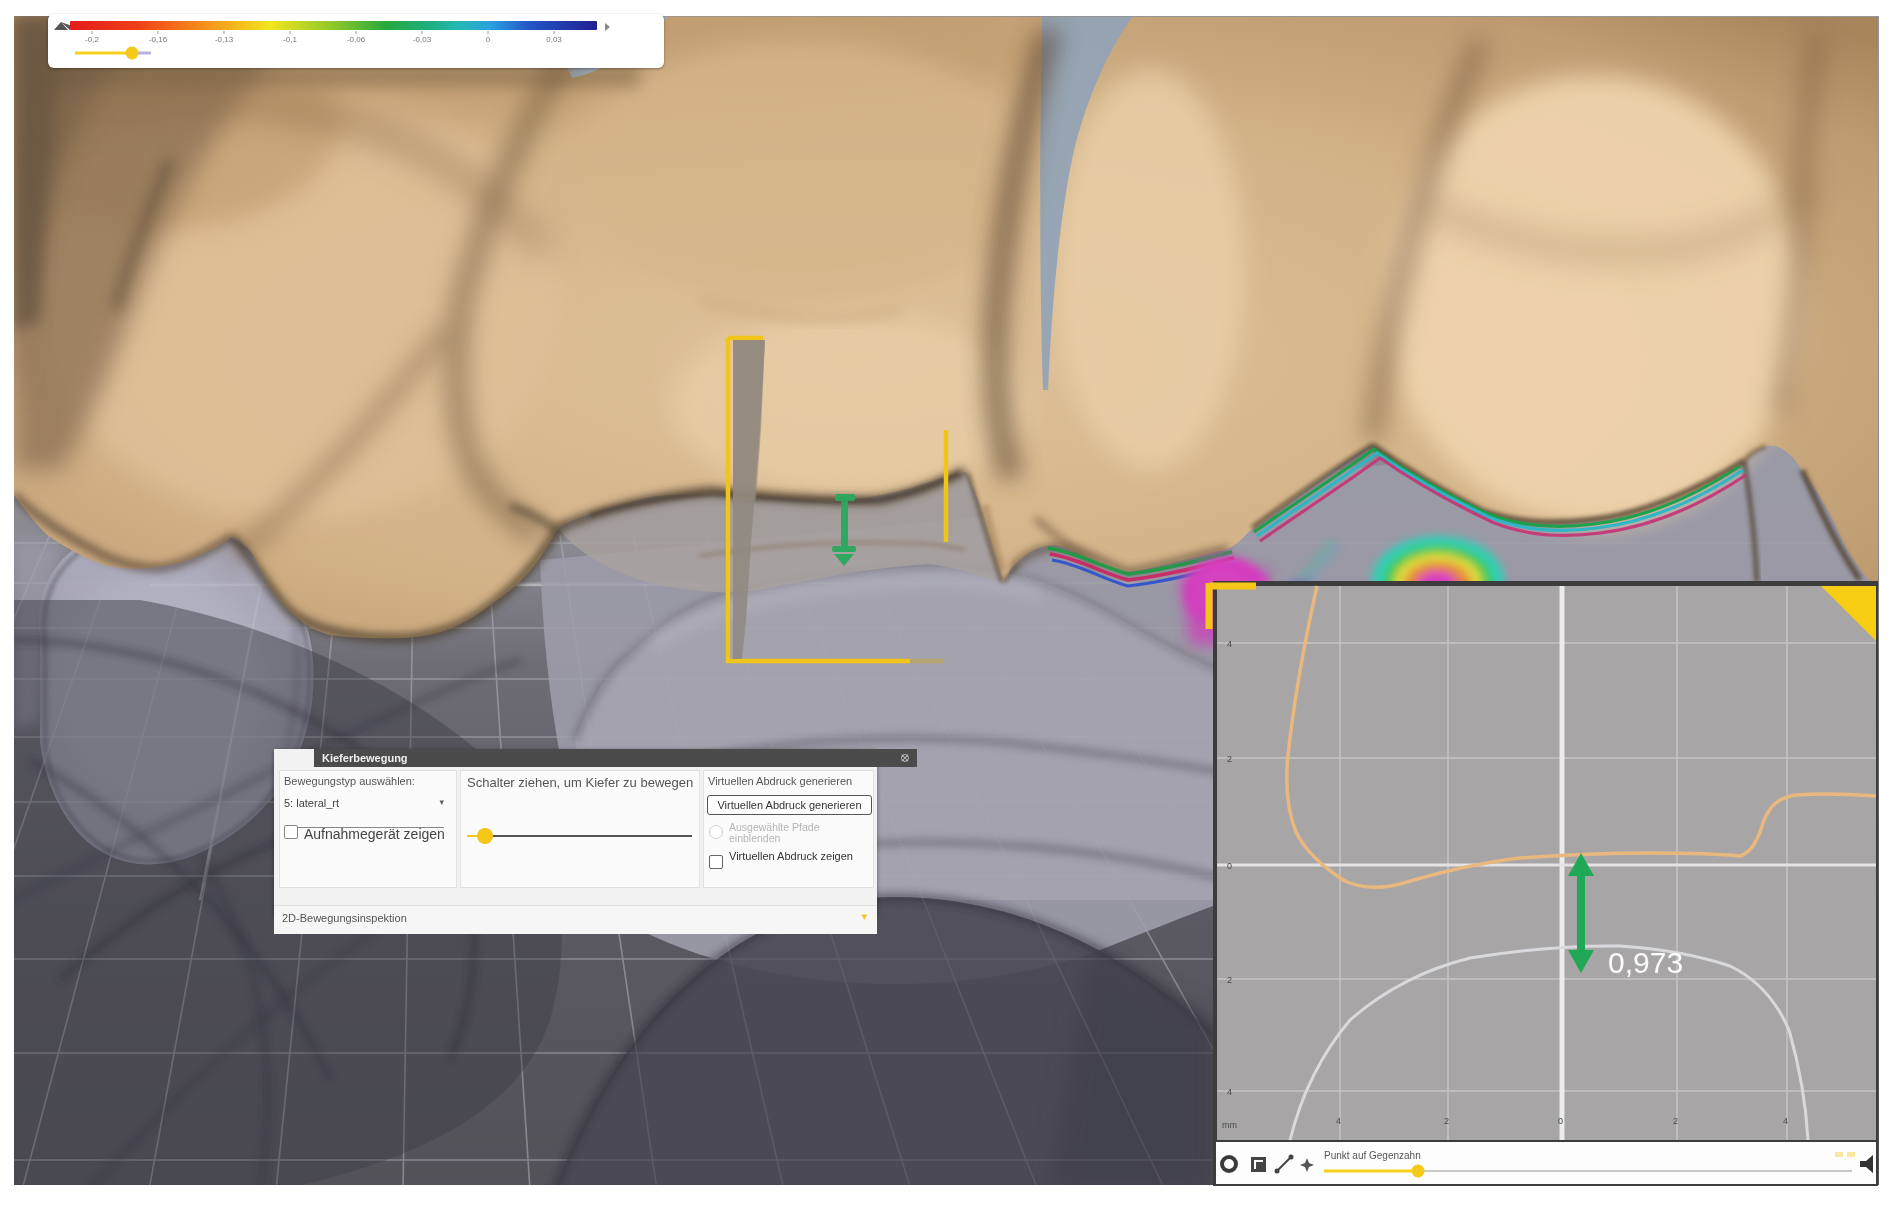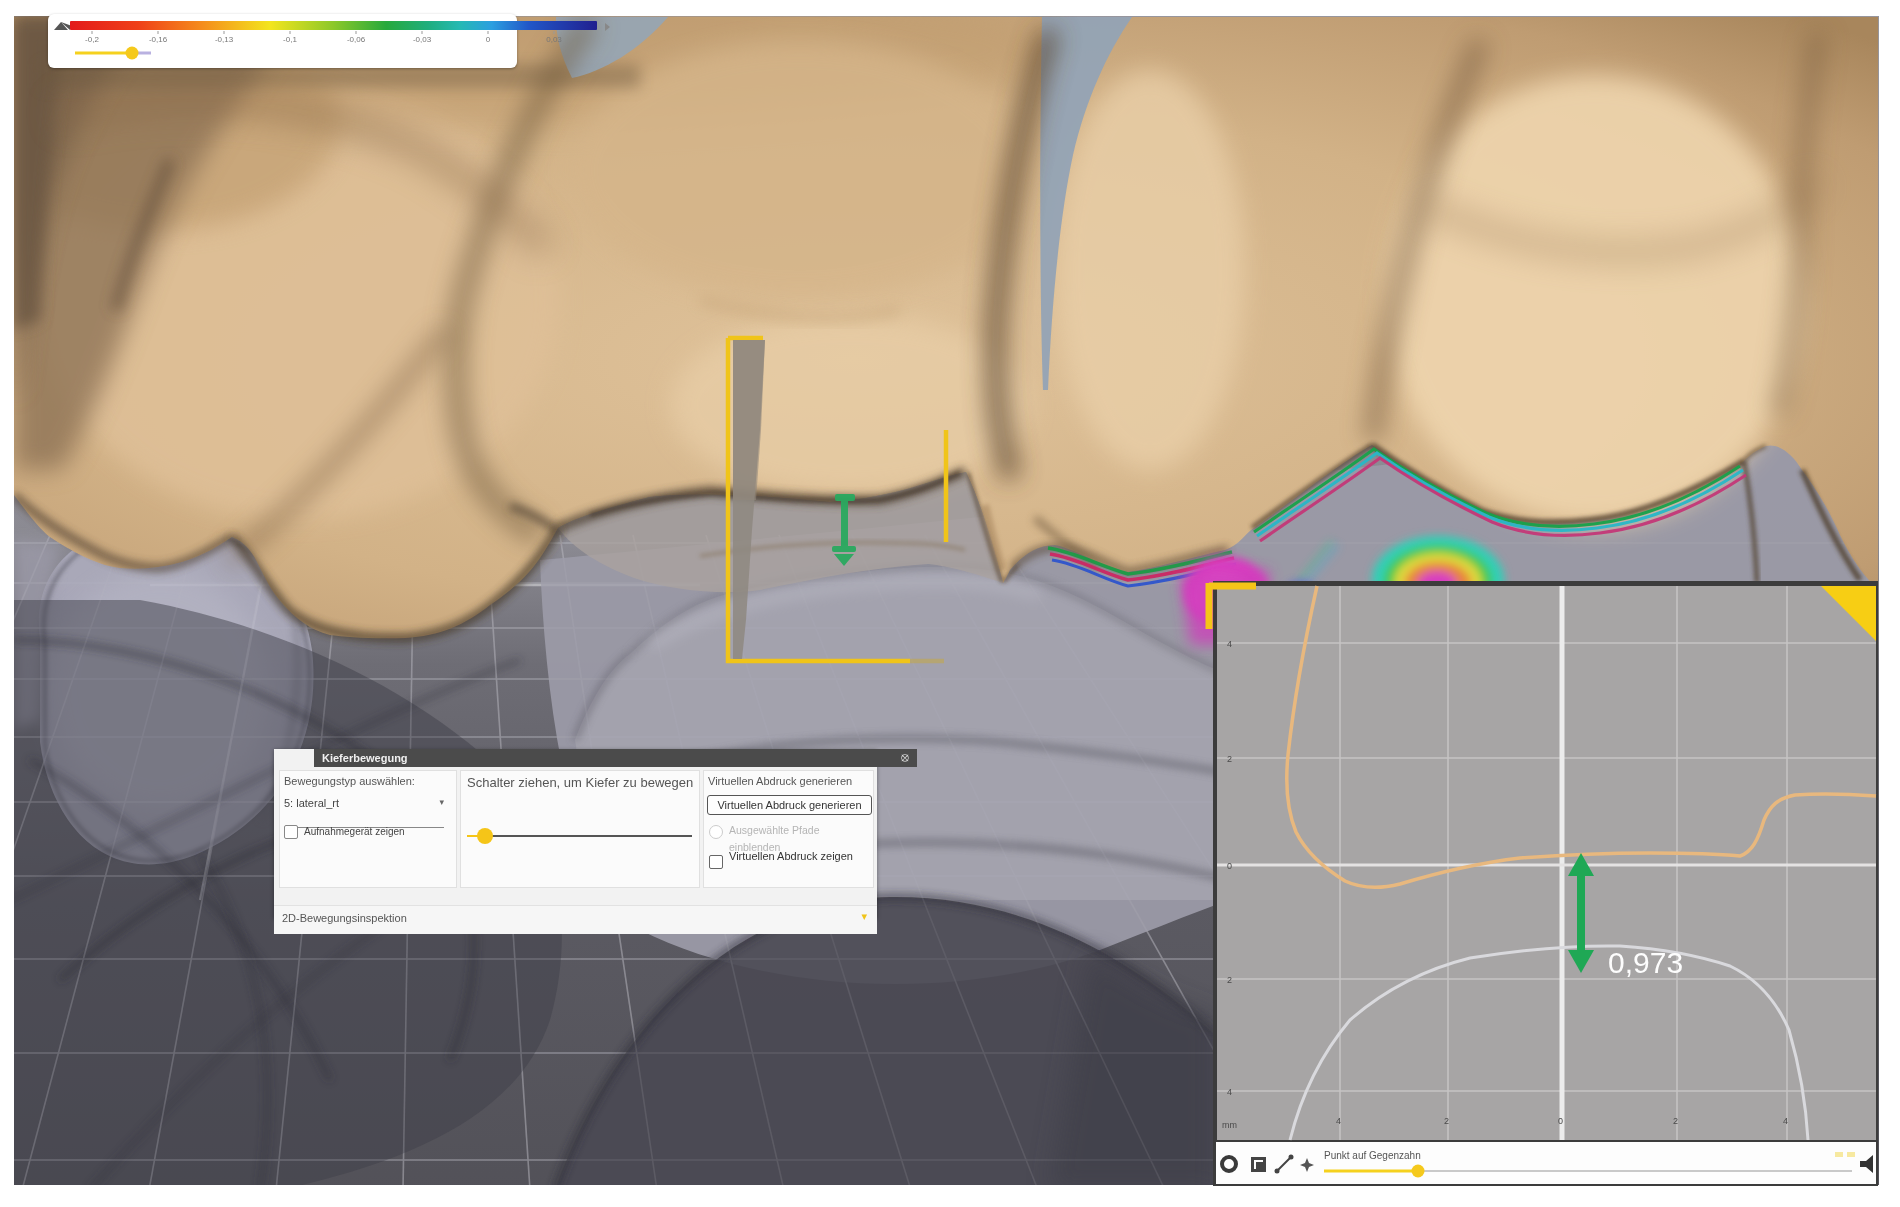--- a/index.html
+++ b/index.html
@@ -217,21 +217,21 @@
   <g fill="#2aa95f" stroke="none" opacity="0.95">
     <rect x="835" y="494" width="20" height="7" rx="2"></rect>
     <rect x="841" y="498" width="7" height="50" rx="1"></rect>
     <rect x="832" y="546" width="24" height="6" rx="2"></rect>
     <path d="M834,554 L854,554 L844,566 Z"></path>
   </g>
 </g>
 </svg>
 </div>
 
-<div id="legend" class="panel" style="left:48px;top:14px;width:469px;height:54px;background:#fff;border-radius:6px;box-shadow:0 1px 3px rgba(0,0,0,0.35);">
+<div id="legend" class="panel" style="left:48px;top:14px;width:616px;height:54px;background:#fff;border-radius:6px;box-shadow:0 1px 3px rgba(0,0,0,0.35);">
   <svg width="573" height="54">
     <defs>
       <linearGradient id="rainbow" x1="0" y1="0" x2="1" y2="0">
         <stop offset="0" stop-color="#e31b1b"></stop>
         <stop offset="0.13" stop-color="#ef4018"></stop>
         <stop offset="0.25" stop-color="#f58c1c"></stop>
         <stop offset="0.38" stop-color="#f3e51e"></stop>
         <stop offset="0.5" stop-color="#8cc829"></stop>
         <stop offset="0.6" stop-color="#27a93c"></stop>
         <stop offset="0.68" stop-color="#1fae7e"></stop>
@@ -276,31 +276,31 @@
     <span style="position:absolute;right:8px;top:1px;color:#e8e8e8;font-size:12px;">⦻</span>
   </div>
 
   <div style="position:absolute;left:5px;top:21px;width:176px;height:116px;background:#fbfbfb;border:1px solid #e0e0e0;"></div>
   <div style="position:absolute;left:186px;top:21px;width:238px;height:116px;background:#fbfbfb;border:1px solid #e0e0e0;"></div>
   <div style="position:absolute;left:429px;top:21px;width:169px;height:116px;background:#fbfbfb;border:1px solid #e0e0e0;"></div>
 
   <div style="position:absolute;left:10px;top:26px;font-size:11px;color:#555;">Bewegungstyp auswählen:</div>
   <div style="position:absolute;left:10px;top:48px;width:160px;font-size:11px;color:#444;border-bottom:1px solid #888;padding-bottom:18px;">5: lateral_rt <span style="float:right;color:#666;font-size:9px;">▾</span></div>
   <div style="position:absolute;left:10px;top:76px;width:12px;height:12px;border:1.5px solid #888;border-radius:2px;background:#fff;"></div>
-  <div style="position:absolute;left:30px;top:77px;font-size:10px;color:#444;">Aufnahmegerät zeigen</div>
+  <div style="position:absolute;left:30px;top:77px;font-size:14px;color:#444;">Aufnahmegerät zeigen</div>
 
   <div style="position:absolute;left:193px;top:26px;font-size:13px;color:#555;">Schalter ziehen, um Kiefer zu bewegen</div>
   <div style="position:absolute;left:193px;top:86px;width:225px;height:2px;background:#555;"></div>
   <div style="position:absolute;left:193px;top:86px;width:18px;height:2px;background:#f5c518;"></div>
   <div style="position:absolute;left:203px;top:79px;width:16px;height:16px;border-radius:50%;background:#f5c518;"></div>
 
   <div style="position:absolute;left:434px;top:26px;font-size:11px;color:#555;">Virtuellen Abdruck generieren</div>
   <div style="position:absolute;left:433px;top:46px;width:163px;height:18px;border:1.5px solid #555;border-radius:3px;background:#fdfdfd;text-align:center;font-size:11px;color:#333;line-height:18px;">Virtuellen Abdruck generieren</div>
   <div style="position:absolute;left:435px;top:76px;width:12px;height:12px;border:1.5px solid #ccc;border-radius:50%;background:#fff;"></div>
-  <div style="position:absolute;left:455px;top:73px;font-size:10.5px;color:#b5b5b5;line-height:17px;">Ausgewählte Pfade<br>einblenden</div>
+  <div style="position:absolute;left:455px;top:73px;font-size:10.5px;color:#b5b5b5;line-height:11px;">Ausgewählte Pfade<br>einblenden</div>
   <div style="position:absolute;left:435px;top:106px;width:12px;height:12px;border:1.5px solid #666;border-radius:2px;background:#fff;"></div>
   <div style="position:absolute;left:455px;top:101px;font-size:11px;color:#333;">Virtuellen Abdruck zeigen</div>
 
   <div style="position:absolute;left:0px;top:141px;width:100%;height:28px;background:#f6f6f6;border-top:1px solid #e2e2e2;margin-top:15px;">
     <span style="position:absolute;left:8px;top:6px;font-size:11px;color:#555;">2D-Bewegungsinspektion</span>
     <span style="position:absolute;right:10px;top:4px;font-size:11px;color:#f0c419;">▾</span>
   </div>
 </div>
 
 <div id="graph" class="panel" style="left:1213px;top:581px;width:665px;height:605px;">

